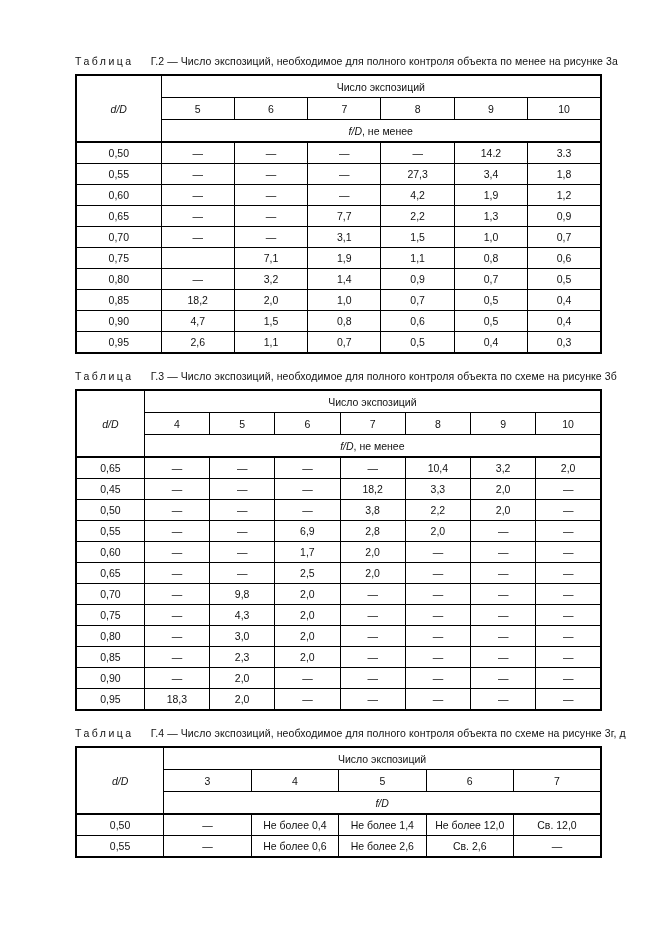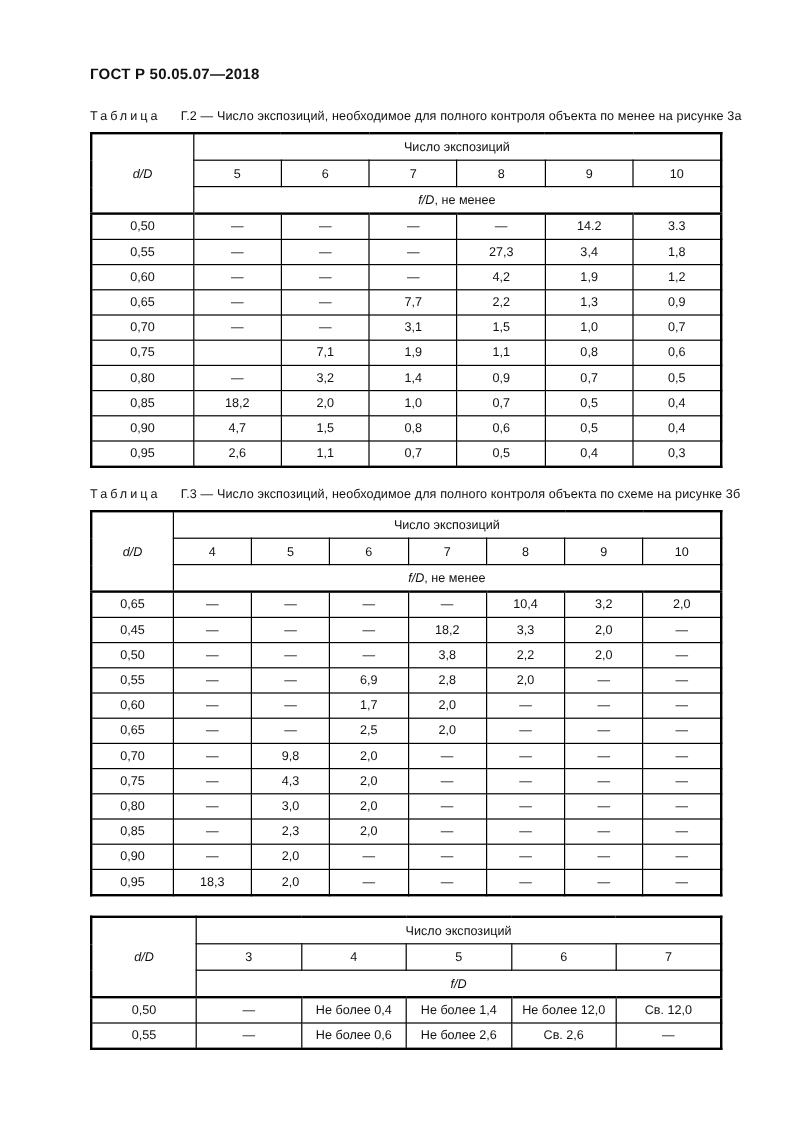--- a/index.html
+++ b/index.html
@@ -51,21 +51,20 @@
   .page-number {
     font-size: 11px;
     margin: 12px 0 0 0;
   }
 </style>
 </head>
 <body>
 
 <div class="page">
 
-  <p class="doc-header">ГОСТ Р 50.05.07—2018</p>
 
   <section class="table-block">
     <p class="tcap"><span class="cap-word">Таблица</span><span class="cap-text">Г.2 — Число экспозиций, необходимое для полного контроля объекта по менее на рисунке 3а</span></p>
     <table class="gost">
         <colgroup>
           <col style="width:16.2%">
           <col>
           <col>
           <col>
           <col>
@@ -334,20 +333,21 @@
             <td>—</td>
             <td>—</td>
             <td>—</td>
             <td>—</td>
           </tr>
         </tbody>
       </table>
   </section>
 
   <section class="table-block">
+    <p class="tcap"><span class="cap-word">Таблица</span><span class="cap-text">Г.4 — Число экспозиций, необходимое для полного контроля объекта по схеме на рисунке 3г, д</span></p>
     <table class="gost">
         <colgroup>
           <col style="width:16.7%">
           <col>
           <col>
           <col>
           <col>
           <col>
         </colgroup>
         <thead>

